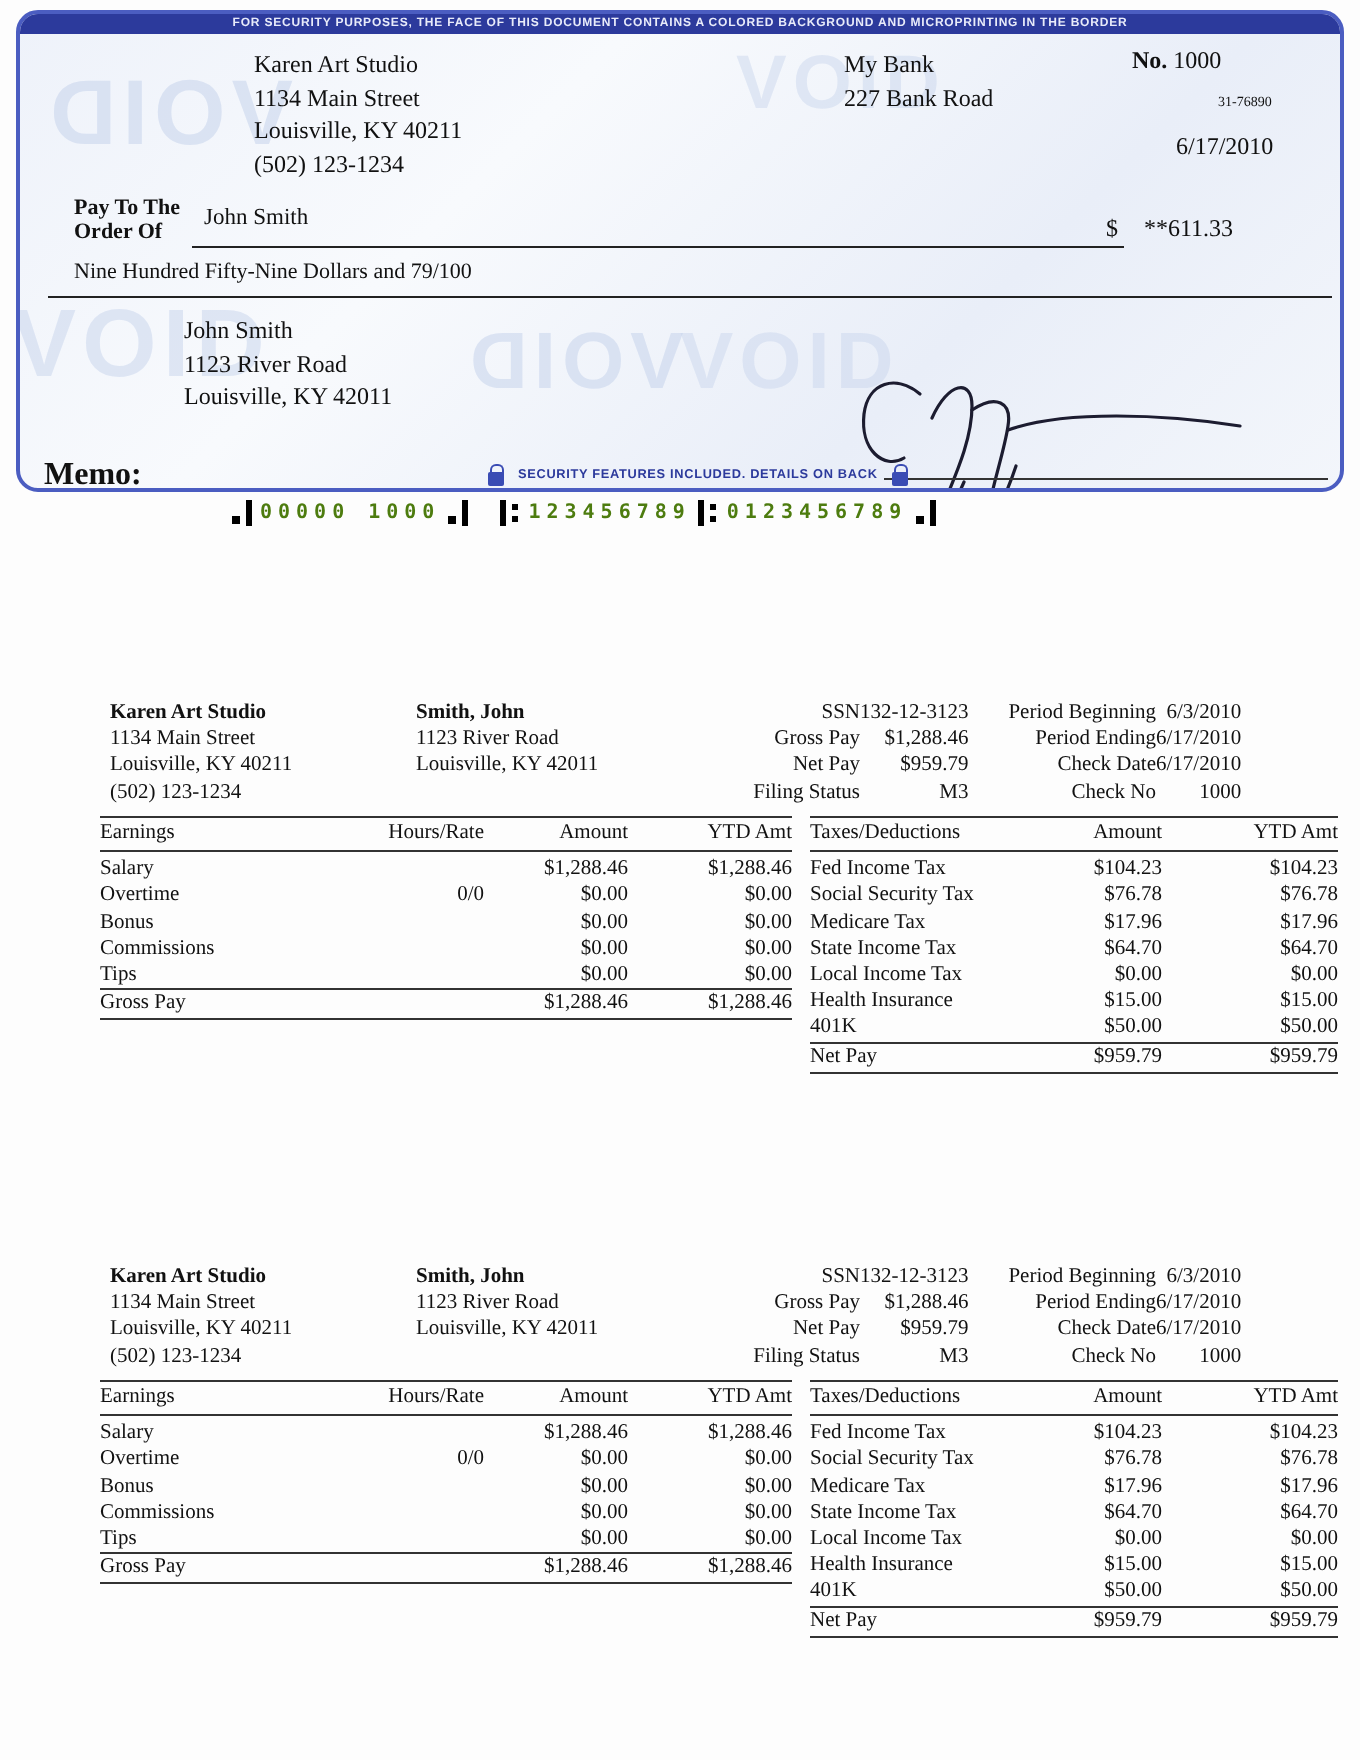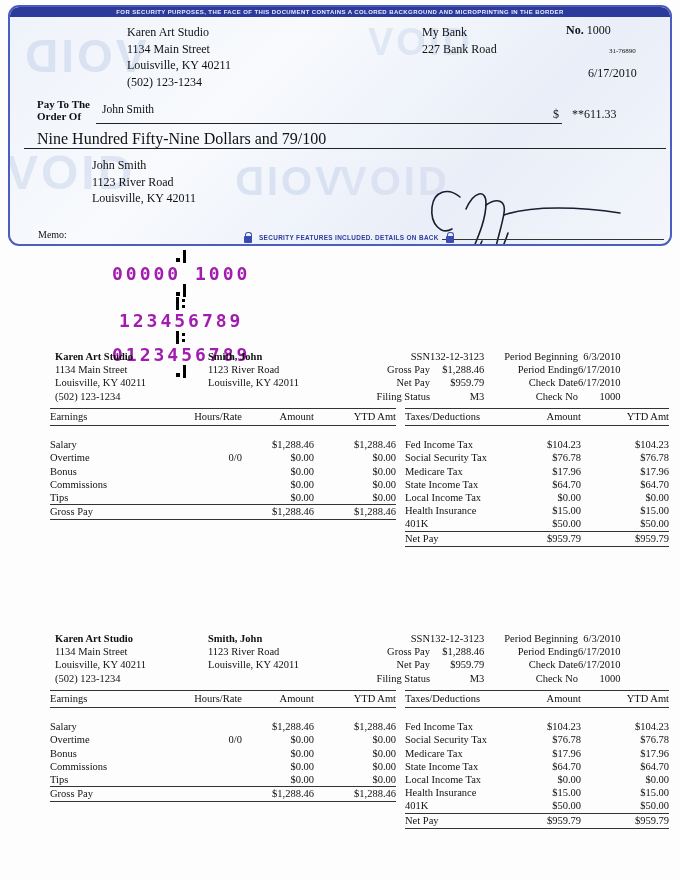--- a/index.html
+++ b/index.html
@@ -41,40 +41,40 @@
 
   .payto { left:27px; top:92px; font-size:11px; font-weight:bold; line-height:11.5px; }
   .payee-line {
     left:86px; top:96px; width:466px; height:21px;
     border-bottom:1.5px solid #222; font-size:11.5px; padding-left:6px;
   }
   .amount-num { left:543px; top:100px; font-size:12px; }
   .amount-num .amt { margin-left:13px; }
   .words-line {
     left:14px; top:123px; width:642px; height:19px;
-    border-bottom:1.5px solid #222; font-size:16px; padding-left:13px;
+    border-bottom:1.5px solid #222; font-size:11px; padding-left:13px;
   }
   .payee-block { left:82px; top:150px; }
 
   .sig-svg { left:372px; top:172px; width:252px; height:68px; overflow:visible; }
   .sig-line { left:432px; top:232px; width:222px; border-top:1.2px solid #333; }
 
-  .memo-label { left:28px; top:222px; font-size:10px; font-weight:normal; }
+  .memo-label { left:12px; top:222px; font-size:16px; font-weight:bold; }
   .memo-line  { left:60px; top:208px; width:178px; height:31px; border-bottom:1.5px solid #222;
                 font-size:11.5px; padding:17px 0 0 14px; }
   .security { left:234px; top:225px; display:flex; align-items:center; gap:7px; }
   .security-text { font-family:"Liberation Sans",sans-serif; font-size:6.4px; font-weight:bold;
                    color:#2c3a9c; letter-spacing:.35px; white-space:nowrap; }
   .lock { position:relative; width:8px; height:7px; background:#3a4cb4; border-radius:1px; margin-top:4px; }
   .lock::before { content:""; position:absolute; top:-4px; left:1.4px; width:5px; height:5px;
                   border:1.2px solid #3a4cb4; border-bottom:none; border-radius:3px 3px 0 0; }
 
   
   .micr { position:absolute; left:112px; top:250px; display:flex; align-items:center;
-          font-family:"DejaVu Sans Mono",monospace; font-weight:bold; font-size:18px; color:#a21caf;flex-direction:column; }
+          font-family:"DejaVu Sans Mono",monospace; font-weight:bold; font-size:10px; color:#4d7c0f; }
   .micr .digits { letter-spacing:3px; white-space:pre; }
   .msym { position:relative; display:inline-block; width:10px; height:13px; margin:0 4px; }
   .msym-onus::before { content:""; position:absolute; right:0; top:0; width:3px; height:13px; background:#000; }
   .msym-onus::after  { content:""; position:absolute; left:0; bottom:1px; width:4px; height:4px; background:#000; }
   .msym-transit::before { content:""; position:absolute; left:0; top:0; width:3px; height:13px; background:#000; }
   .msym-transit::after  { content:""; position:absolute; right:1px; top:2px; width:3px; height:3px;
                           background:#000; box-shadow:0 6px 0 #000; }
   .micr-gap { width:8px; }
 
   
@@ -92,21 +92,21 @@
   .ptable { position:absolute; top:60px; }
   .etable { left:50px;  width:346px; }
   .dtable { left:405px; width:264px; }
   .thead-row, .ptable .prow, .total-row { display:grid; line-height:13.2px; }
   .etable .thead-row, .etable .prow, .etable .total-row { grid-template-columns:130px 62px 72px 82px; }
   .dtable .thead-row, .dtable .prow, .dtable .total-row { grid-template-columns:118px 58px 88px; }
   .etable .c1 { text-align:right; }
   .etable .c2, .etable .c3 { text-align:right; }
   .dtable .c1, .dtable .c2 { text-align:right; }
   .thead-row { border-top:1.2px solid #333; border-bottom:1.2px solid #333; padding:1px 0 2px; }
-  .tbody { display:block; margin-top:12px; }
+  .tbody { display:block; margin-top:2px; }
   .total-row { border-top:1.2px solid #333; border-bottom:1.2px solid #333; padding:0 0 1px; }
 </style>
 </head>
 <body>
 
 <div class="check">
   <span class="wm wm1">VOID</span>
   <span class="wm wm2">VOID</span>
   <span class="wm wm3">VOID</span>
   <span class="wm wm4">VOID</span>

